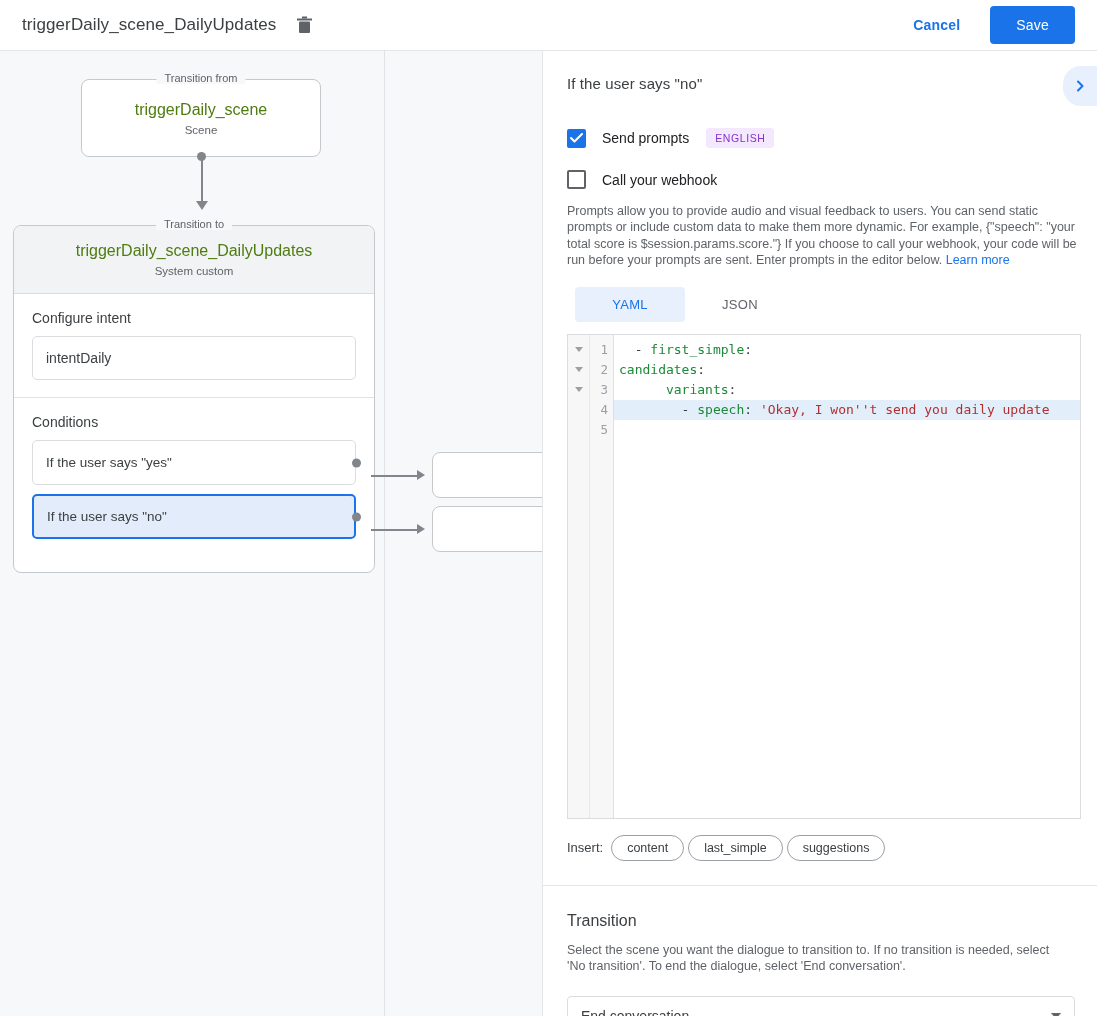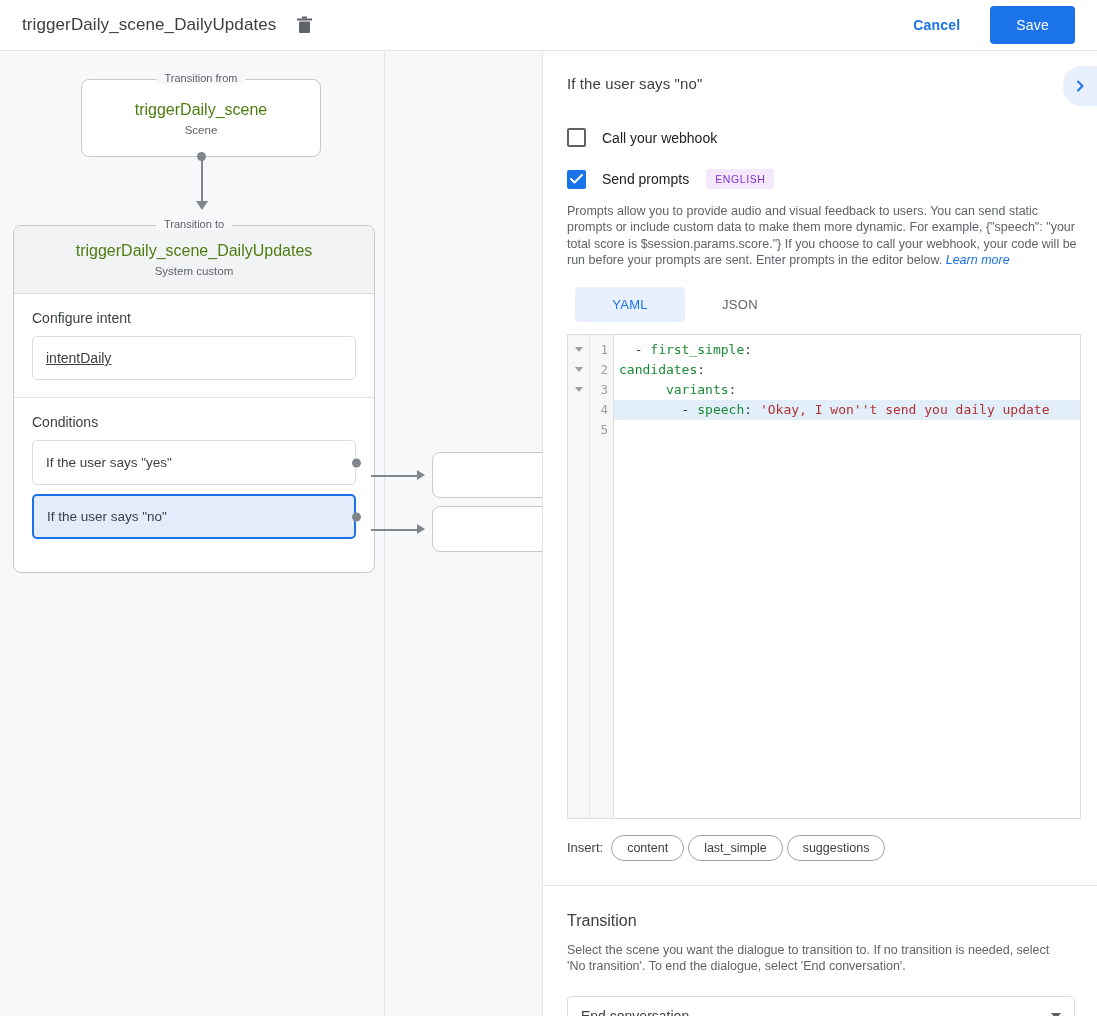--- a/index.html
+++ b/index.html
@@ -86,21 +86,21 @@
   #node-to .header-band {
     height:68px; background:#f1f3f4; border-radius:7px 7px 0 0;
     border-bottom:1px solid #dadce0;
     display:flex; flex-direction:column; align-items:center; justify-content:center;
   }
   .section { padding:16px 18px 0 18px; }
   .section-label { font-size:14px; color:#3c4043; margin-bottom:10px; }
   .intent-box {
     height:44px; border:1px solid #dadce0; border-radius:5px;
     display:flex; align-items:center; padding:0 13px;
-    font-size:14px; color:#3c4043; background:#fff;text-decoration:underline;
+    font-size:14px; color:#3c4043; background:#fff;
   }
   .sep { height:1px; background:#e0e2e5; margin:17px 0 0 0; }
   .cond-box {
     height:45px; border:1px solid #dadce0; border-radius:5px; background:#fff;
     display:flex; align-items:center; padding:0 13px;
     font-size:13.5px; color:#3c4043; margin-bottom:9px; cursor:pointer;
     position:relative;
   }
   .cond-box.selected { background:#e3ecfb; border:2px solid #1a73e8; }
   .port {
@@ -152,21 +152,21 @@
   .cb-label { margin-left:16px; font-size:14px; color:#202124; font-weight:500; }
   .lang-badge {
     margin-left:17px; background:#f3e8fd; color:#8430ce; font-size:10.5px;
     letter-spacing:0.6px; padding:4px 9px; border-radius:3px; font-weight:500;
   }
 
   .desc {
     margin:14px 24px 0 24px; font-size:12.5px; color:#5f6368; line-height:16.4px;
     width:510px;
   }
-  .desc a { color:#1a73e8; text-decoration:none;font-style:italic; }
+  .desc a { color:#1a73e8; text-decoration:none; }
 
   
   .tabs { display:flex; margin:18px 15px 0 24px;padding-left:8px; }
   .tab {
     padding:10px 0; width:110px; text-align:center; font-size:13px;
     color:#5f6368; cursor:pointer; letter-spacing:0.3px; border-radius:4px;
   }
   .tab.active { color:#1a73e8; background:#e8f0fe; font-weight:500; }
 
   
@@ -309,32 +309,32 @@
     <div class="panel-head">
       <div class="panel-title">If the user says "no"</div>
       <div class="collapse-btn">
         <svg width="14" height="14" viewBox="0 0 14 14">
           <path d="M5 2.5 L9.5 7 L5 11.5" stroke="#1a73e8" stroke-width="2" fill="none" stroke-linecap="round" stroke-linejoin="round"></path>
         </svg>
       </div>
     </div>
 
     <div class="checkbox-row">
-      <div class="cbox"></div>
-      <div class="cb-label">Call your webhook</div>
-    </div>
-
-    <div class="checkbox-row">
       <div class="cbox checked">
         <svg width="13" height="10" viewBox="0 0 13 10">
           <path d="M1 5 L4.5 8.5 L12 1" stroke="#fff" stroke-width="2" fill="none" stroke-linecap="round" stroke-linejoin="round"></path>
         </svg>
       </div>
       <div class="cb-label">Send prompts</div>
       <div class="lang-badge">ENGLISH</div>
+    </div>
+
+    <div class="checkbox-row">
+      <div class="cbox"></div>
+      <div class="cb-label">Call your webhook</div>
     </div>
 
     <div class="desc">
       <span>Prompts allow you to provide audio and visual feedback to users. You can send static prompts or include custom data to make them more dynamic. For example, {"speech": "your total score is $session.params.score."} If you choose to call your webhook, your code will be run before your prompts are sent. Enter prompts in the editor below.</span>
       <a href="#">Learn more</a>
     </div>
 
     <div class="tabs">
       <div class="tab active">YAML</div>
       <div class="tab">JSON</div>

